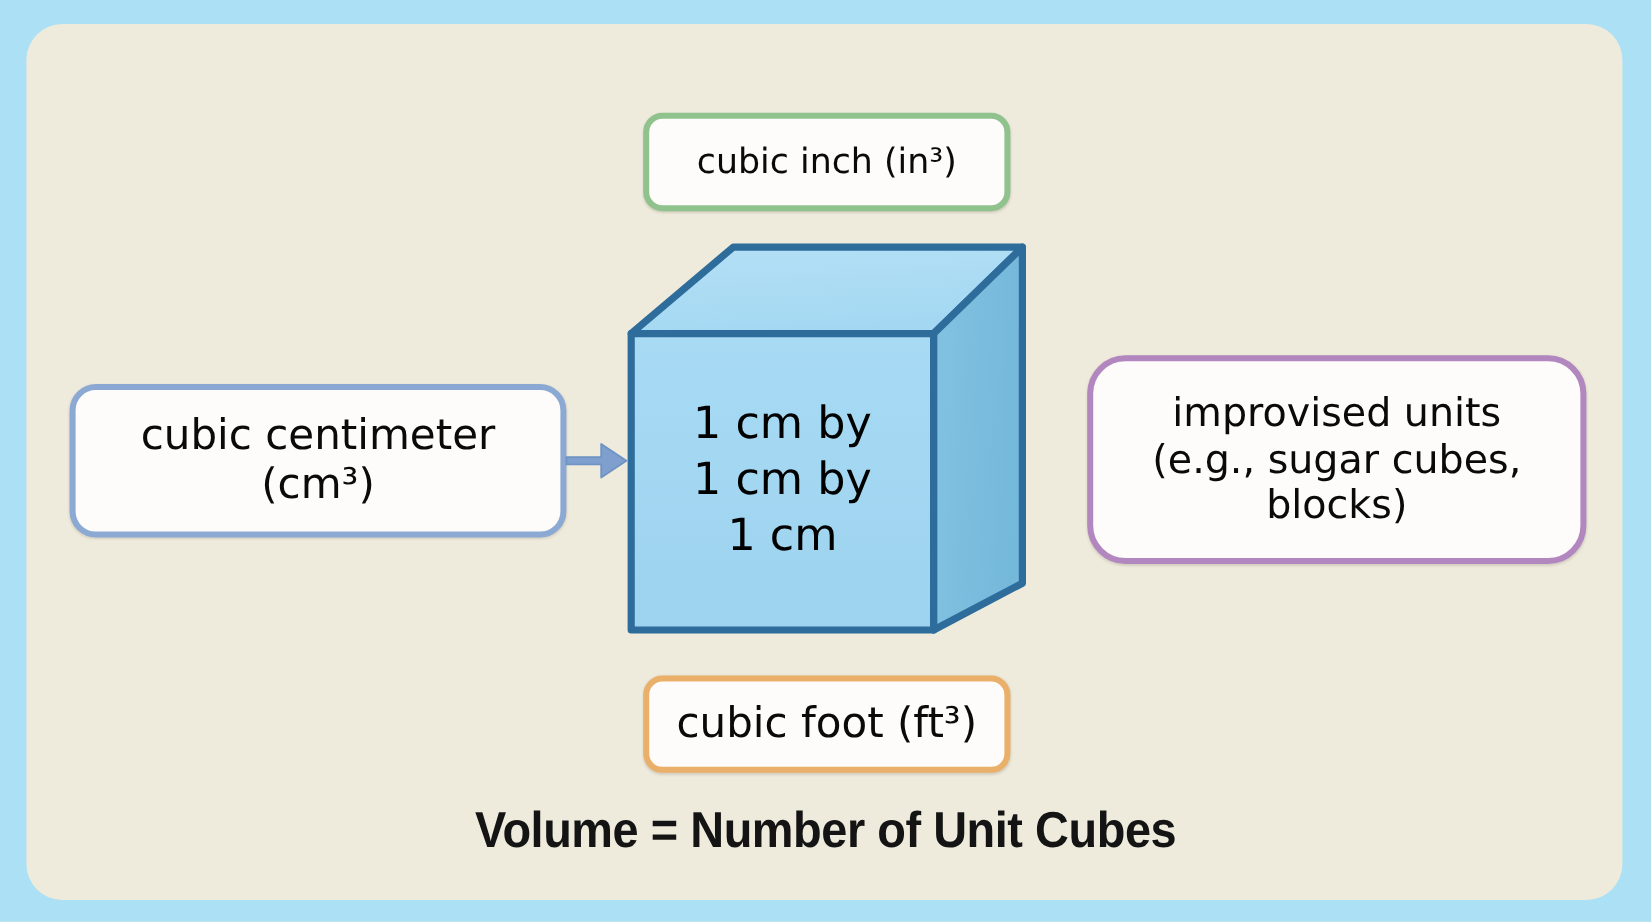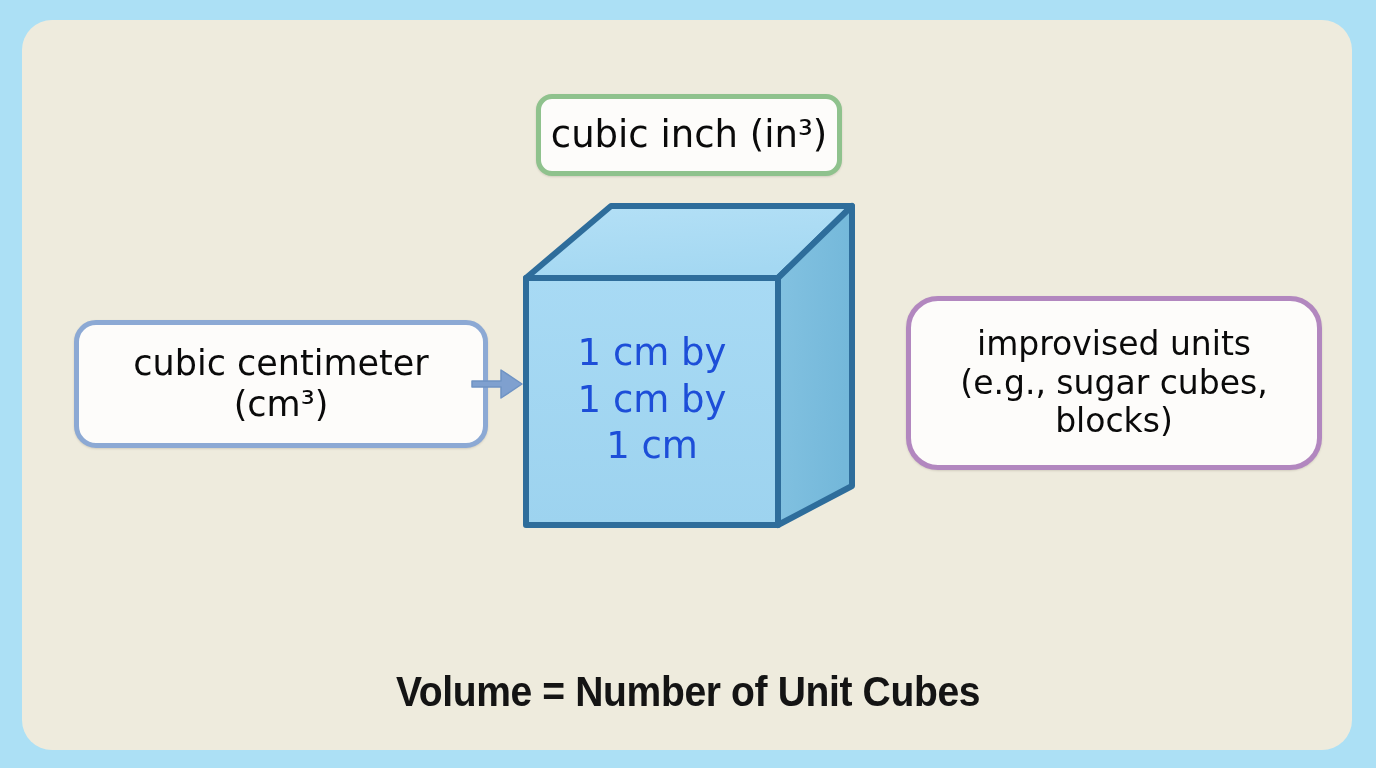--- a/index.html
+++ b/index.html
@@ -56,33 +56,32 @@
     white-space: pre-line;
   }
 
   
   #box-cubic-inch {
     left: 536px;
     top: 94px;
     width: 306px;
     height: 82px;
     border-color: #8fc28d;
-    font-size: 37px;
+    font-size: 29px;
   }
 
   
   #box-cubic-centimeter {
     left: 58px;
     top: 320px;
     width: 414px;
     height: 128px;
     border-color: #8ca9d4;
     border-radius: 22px;
     font-size: 35px;
-    margin-left: 16px;
   }
 
   
   #box-improvised-units {
     left: 906px;
     top: 296px;
     width: 416px;
     height: 174px;
     border-color: #b287bf;
     border-radius: 32px;
@@ -122,21 +121,21 @@
     top: 325px;
     width: 248px;
     height: 150px;
     display: flex;
     flex-direction: column;
     align-items: center;
     justify-content: center;
     text-align: center;
     font-size: 37px;
     line-height: 1.27;
-    color: #1d4ed8;
+    color: #000000;
     font-family: "DejaVu Sans", sans-serif;
     white-space: pre-line;
     pointer-events: none;
   }
 
   
   #caption {
     position: absolute;
     left: 0;
     top: 668px;
@@ -165,20 +164,23 @@
     <span class="txt">cubic centimeter
 (cm³)</span>
   </div>
 
   <div class="label-box" id="box-improvised-units">
     <span class="txt">improvised units
 (e.g., sugar cubes,
 blocks)</span>
   </div>
 
+  <div class="label-box" id="box-cubic-foot">
+    <span class="txt">cubic foot (ft³)</span>
+  </div>
 
   <svg id="arrow-to-cube" viewBox="0 0 54 44">
     <path d="M2 19 H31 V8 L52 22 L31 36 V25 H2 Z" fill="#7fa0cf" stroke="#6f93c4" stroke-width="1.5" stroke-linejoin="round"></path>
   </svg>
 
   <svg id="unit-cube" viewBox="0 0 356 340">
     <defs>
       <linearGradient id="gTop" x1="0" y1="0" x2="0.3" y2="1">
         <stop offset="0%" stop-color="#b4e0f6"></stop>
         <stop offset="100%" stop-color="#a4d8f2"></stop>

